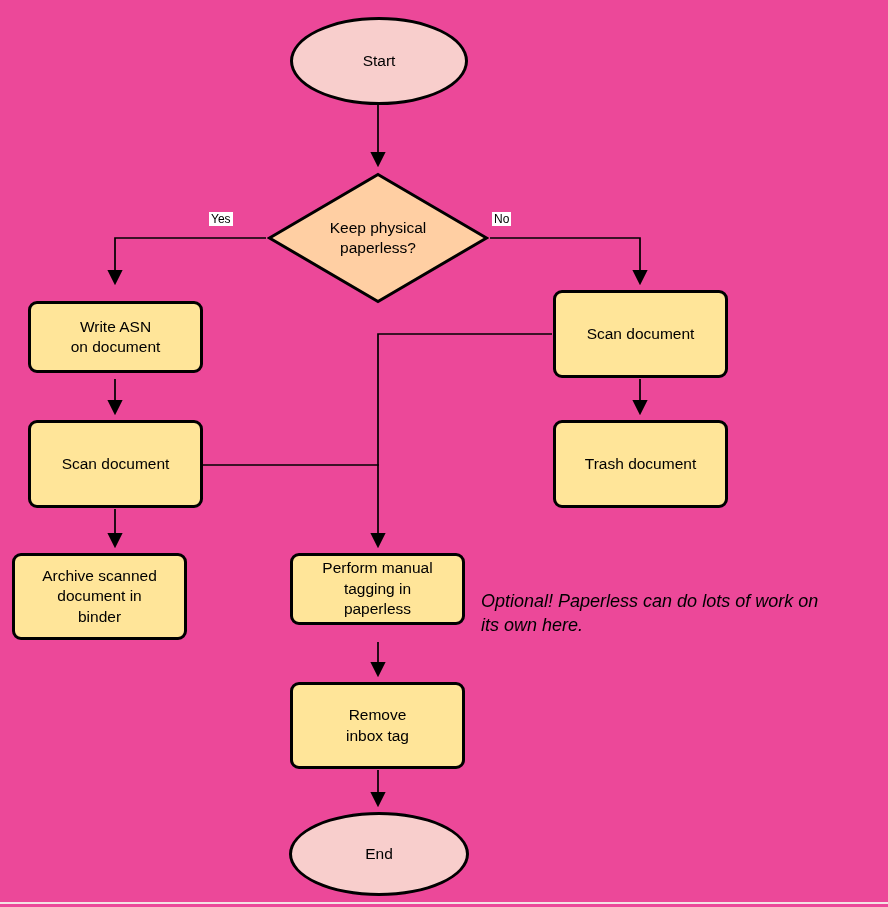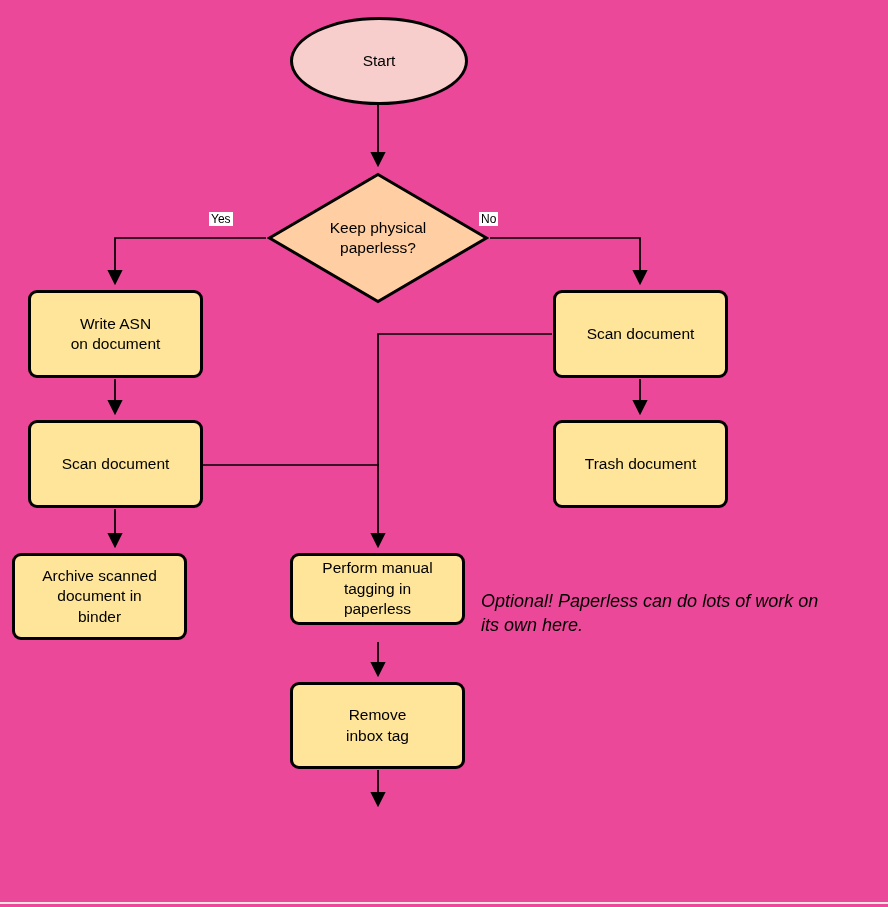--- a/index.html
+++ b/index.html
@@ -80,42 +80,43 @@
   <div class="node term" style="left:290px;top:17px;width:178px;height:88px;">Start</div>
 
   <div class="node decision-wrap" style="left:267px;top:172px;width:222px;height:132px;">
     <svg width="222" height="132" viewBox="0 0 222 132">
       <polygon points="111,2.5 219.5,66 111,129.5 2.5,66" fill="#ffcfa3" stroke="#000" stroke-width="3"></polygon>
     </svg>
     <div class="decision-label">Keep physical
 paperless?</div>
   </div>
 
-  <div class="node proc" style="left:28px;top:290px;width:175px;height:88px;">Write ASN
+  <div class="node proc" style="left:28px;top:301px;width:175px;height:72px;">Write ASN
 on document</div>
 
   <div class="node proc" style="left:28px;top:420px;width:175px;height:88px;">Scan document</div>
 
   <div class="node proc" style="left:12px;top:553px;width:175px;height:87px;">Archive scanned
 document in
 binder</div>
 
   <div class="node proc" style="left:553px;top:290px;width:175px;height:88px;">Scan document</div>
 
   <div class="node proc" style="left:553px;top:420px;width:175px;height:88px;text-align:right;">Trash document</div>
 
   <div class="node proc" style="left:290px;top:553px;width:175px;height:72px;">Perform manual
 tagging in
 paperless</div>
 
   <div class="node proc" style="left:290px;top:682px;width:175px;height:87px;">Remove
 inbox tag</div>
 
+  <div class="node term" style="left:289px;top:812px;width:180px;height:84px;">End</div>
 
   <div class="edge-label" style="left:209px;top:212px;">Yes</div>
 
-  <div class="edge-label" style="left:479px;top:212px;">No</div>
+  <div class="edge-label" style="left:492px;top:212px;">No</div>
 
   <div class="note" style="left:481px;top:589px;width:405px;">Optional! Paperless can do lots of work on
 its own here.</div>
 
   <div class="bottom-rule"></div>
 </div>
 
 </body></html>

